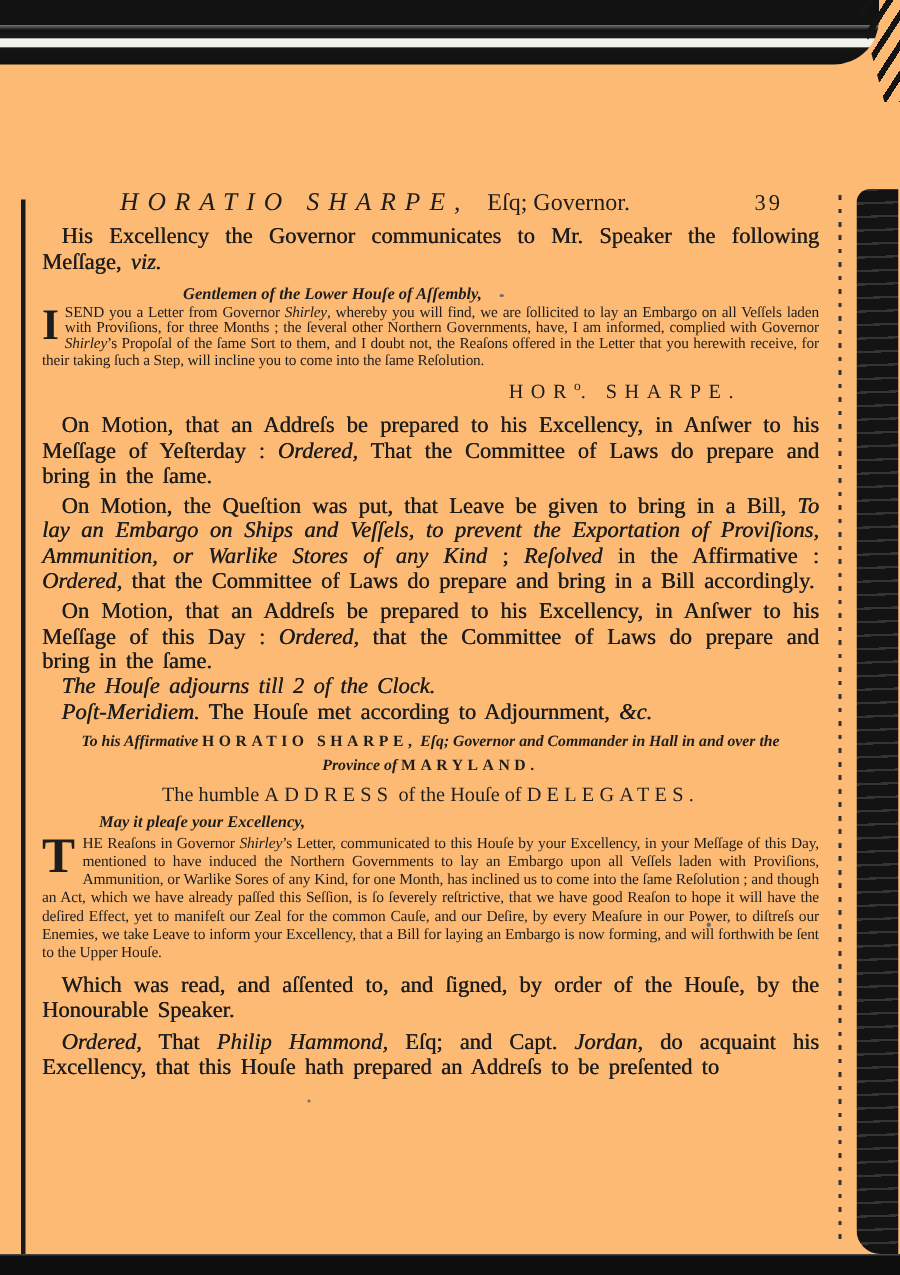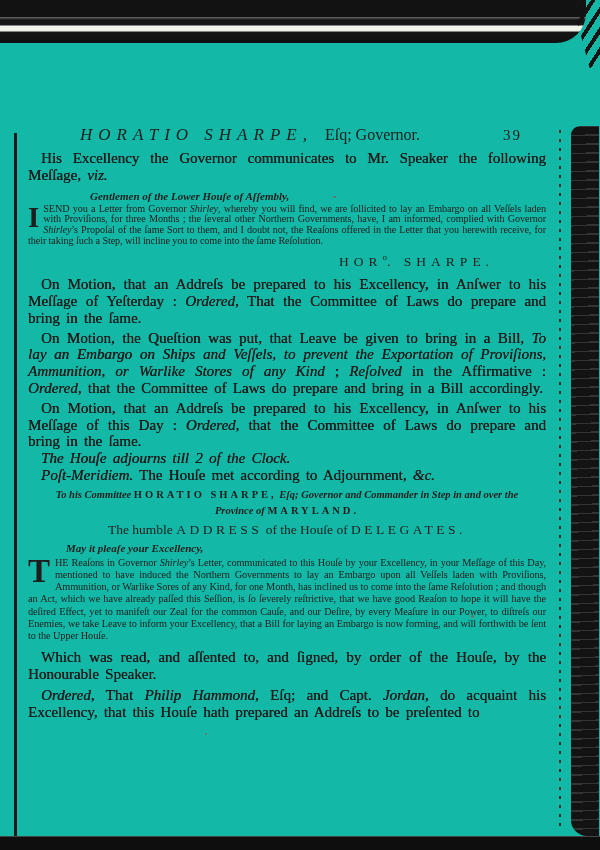--- a/index.html
+++ b/index.html
@@ -1,17 +1,17 @@
 <!DOCTYPE html>
 <html><head>
 <meta charset="utf-8">
 <style>
   html,body{margin:0;padding:0;background:#e8e8e4;}
   .page{
-    position:relative;width:600px;height:850px;background:#14b8a6;overflow:hidden;
+    position:relative;width:600px;height:850px;background:#fdba74;overflow:hidden;
     font-family:"Liberation Serif","DejaVu Serif",serif;color:#1d1d1d;
   }
   
   .band-top{
     position:absolute;top:0;left:0;width:586px;height:43px;
     background:linear-gradient(180deg,#121212 0,#121212 17px,#6a6a6a 17px,#121212 20px,#181818 25px,#f4f4ef 26px,#f0f0ea 31px,#151515 32px,#101010 100%);
     border-radius:0 0 30px 0;
   }
   .corner-stripes{
     position:absolute;top:0;right:0;width:52px;height:68px;
@@ -32,21 +32,21 @@
   .speck{position:absolute;background:#6f6f68;border-radius:50%;}
   
   .content{position:absolute;left:28px;top:125px;width:518px;}
   .header{display:flex;align-items:baseline;padding-left:52px;margin-bottom:5px;}
   .header-title{font-style:italic;font-size:17px;letter-spacing:6px;white-space:nowrap;}
   .header-esq{font-size:16px;margin-left:12px;white-space:nowrap;}
   .page-number{margin-left:auto;margin-right:24px;font-size:15px;letter-spacing:2px;}
   p{margin:0;}
   .body-lg{font-size:15px;line-height:16.8px;text-align:justify;word-spacing:2.5px;text-indent:13px;text-shadow:.3px 0 0 currentColor;}
   .mb6{margin-bottom:6px;} .mb4{margin-bottom:4px;} .mb3{margin-bottom:3px;}
-  .salutation{font-style:italic;font-size:11px;margin-left:62px;margin-bottom:2px;font-weight:bold;}
+  .salutation{font-style:italic;font-size:11px;margin-left:94px;margin-bottom:2px;font-weight:bold;}
   .salutation2{font-style:italic;font-size:11px;margin-left:38px;margin:4px 0 3px 38px;font-weight:bold;}
   .small-print{font-size:10.2px;line-height:10.8px;text-align:justify;letter-spacing:-.1px;text-indent:0;}
   .dropcap{float:left;font-size:29px;line-height:24px;font-weight:bold;margin:1px 4px 0 0;}
   .dropcap-lg{float:left;font-size:33px;line-height:27px;font-weight:bold;margin:1px 5px 0 0;}
   .signature{text-align:right;padding-right:52px;font-size:13.5px;letter-spacing:5px;margin:5px 0 7px 0;font-weight:normal;}
   .signature sup{font-size:9px;letter-spacing:0;}
   .italic{font-style:italic;}
   .addr-head{font-style:italic;font-size:10.5px;line-height:12px;text-align:center;margin-top:5px;font-weight:bold;}
   .caps-sp{font-style:normal;letter-spacing:3px;font-weight:bold;}
   .addr-head3{font-size:13.5px;text-align:center;margin:5px 0 4px 0;}
@@ -90,21 +90,21 @@
     <p class="body-lg mb3"><span>On Motion, the Queſtion was put, that Leave be given to bring in a Bill, </span><i>To lay an Embargo on Ships and Veſſels, to prevent the Exportation of Proviſions, Ammunition, or Warlike Stores of any Kind</i><span> ; </span><i>Reſolved</i><span> in the Affirmative : </span><i>Ordered,</i><span> that the Committee of Laws do prepare and bring in a Bill accordingly.</span></p>
 
     <p class="body-lg"><span>On Motion, that an Addreſs be prepared to his Excellency, in Anſwer to his Meſſage of this Day : </span><i>Ordered,</i><span> that the Committee of Laws do prepare and bring in the ſame.</span></p>
 
 
     <p class="body-lg italic">The Houſe adjourns till 2 of the Clock.</p>
 
     <p class="body-lg"><i>Poſt-Meridiem.</i><span>  The Houſe met according to Adjournment, </span><i>&amp;c.</i></p>
 
 
-    <p class="addr-head"><span>To his Committee </span><span class="caps-sp">HORATIO SHARPE,</span><span> Eſq; Governor and Commander in Step in and over the</span></p>
+    <p class="addr-head"><span>To his Affirmative </span><span class="caps-sp">HORATIO SHARPE,</span><span> Eſq; Governor and Commander in Hall in and over the</span></p>
     <p class="addr-head" style="margin-top:4px;"><span>Province of </span><span class="caps-sp">MARYLAND.</span></p>
     <p class="addr-head3"><span>The humble </span><span class="caps-sp">ADDRESS</span><span> of the Houſe of </span><span class="caps-sp">DELEGATES.</span></p>
 
     <p class="salutation2">May it pleaſe your Excellency,</p>
 
     <p class="addr-body clearfix"><span class="dropcap-lg">T</span><span>HE Reaſons in Governor </span><i>Shirley</i><span>’s Letter, communicated to this Houſe by your Excellency, in your Meſſage of this Day, mentioned to have induced the Northern Governments to lay an Embargo upon all Veſſels laden with Proviſions, Ammunition, or Warlike Sores of any Kind, for one Month, has inclined us to come into the ſame Reſolution ; and though an Act, which we have already paſſed this Seſſion, is ſo ſeverely reſtrictive, that we have good Reaſon to hope it will have the deſired Effect, yet to manifeſt our Zeal for the common Cauſe, and our Deſire, by every Meaſure in our Power, to diſtreſs our Enemies, we take Leave to inform your Excellency, that a Bill for laying an Embargo is now forming, and will forthwith be ſent to the Upper Houſe.</span></p>
 
     <p class="body-lg mb4">Which was read, and aſſented to, and ſigned, by order of the Houſe, by the Honourable Speaker.</p>
 
     <p class="body-lg"><i>Ordered,</i><span> That </span><i>Philip Hammond,</i><span> Eſq; and Capt. </span><i>Jordan,</i><span> do acquaint his Excellency, that this Houſe hath prepared an Addreſs to be preſented to</span></p>

